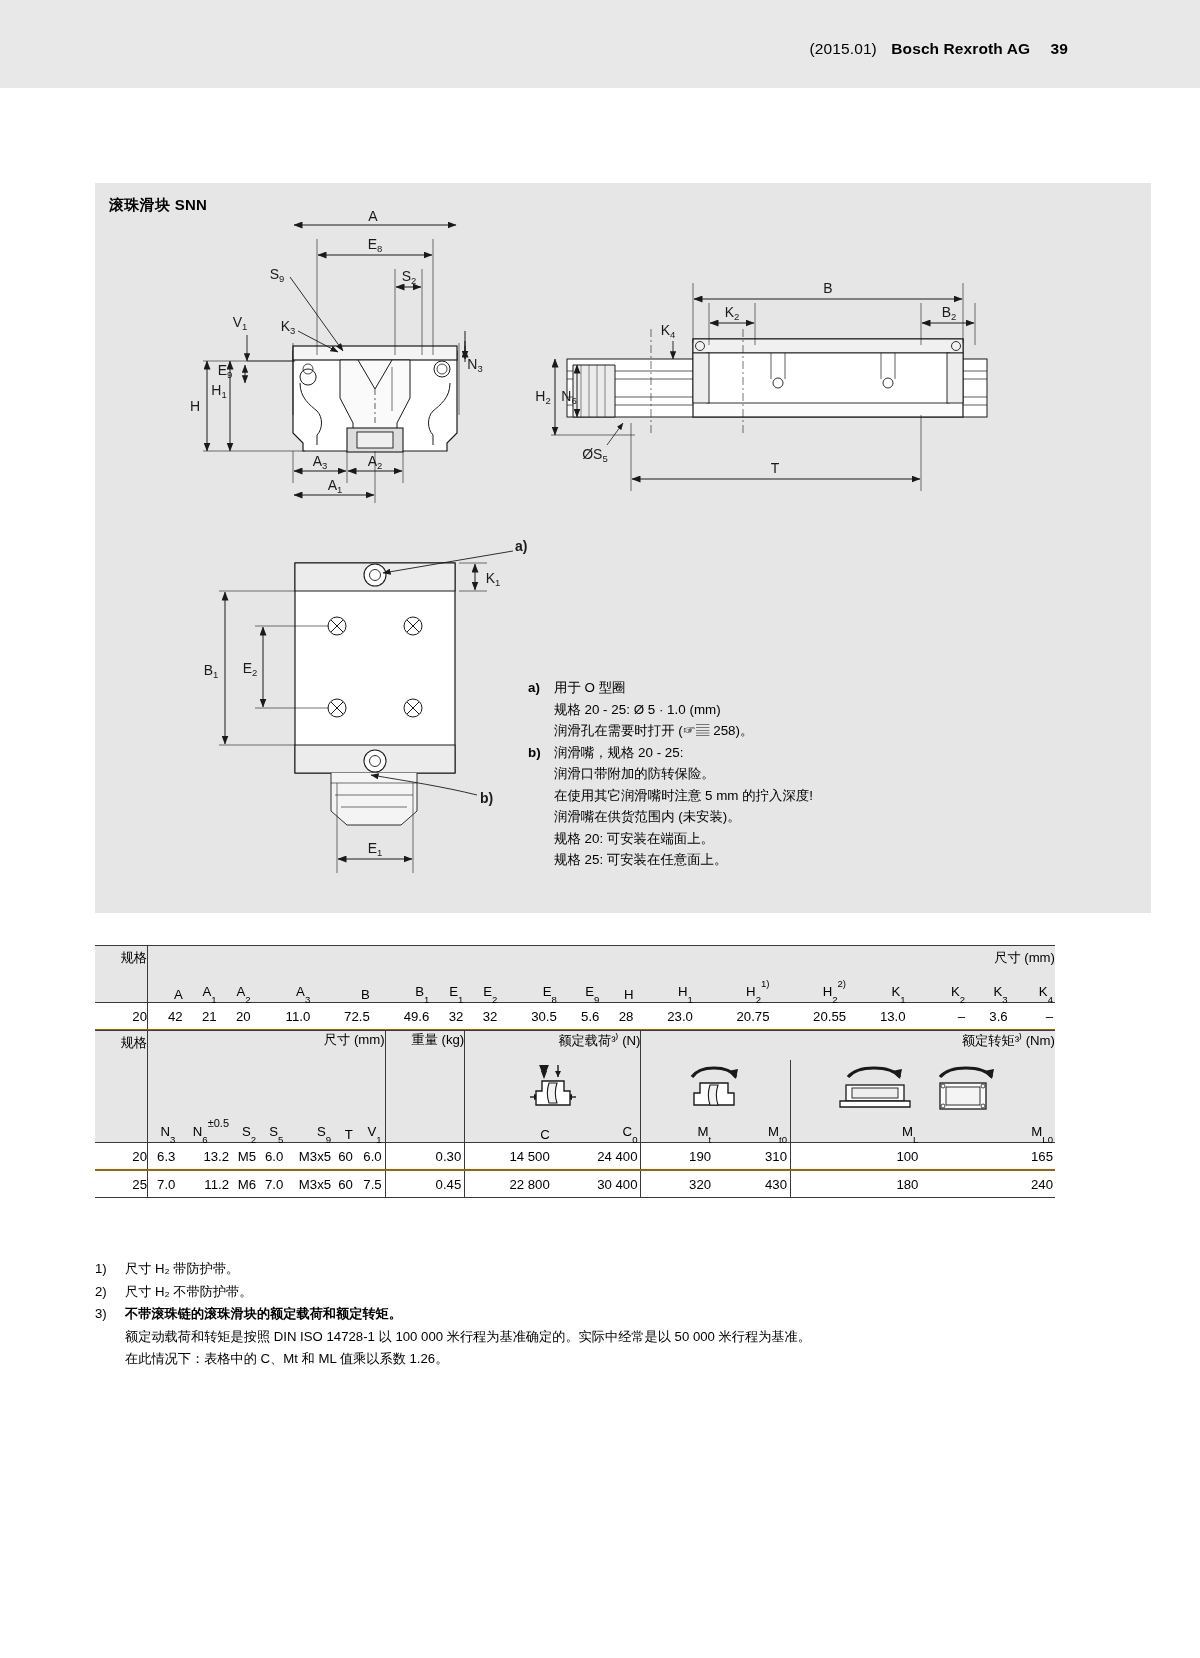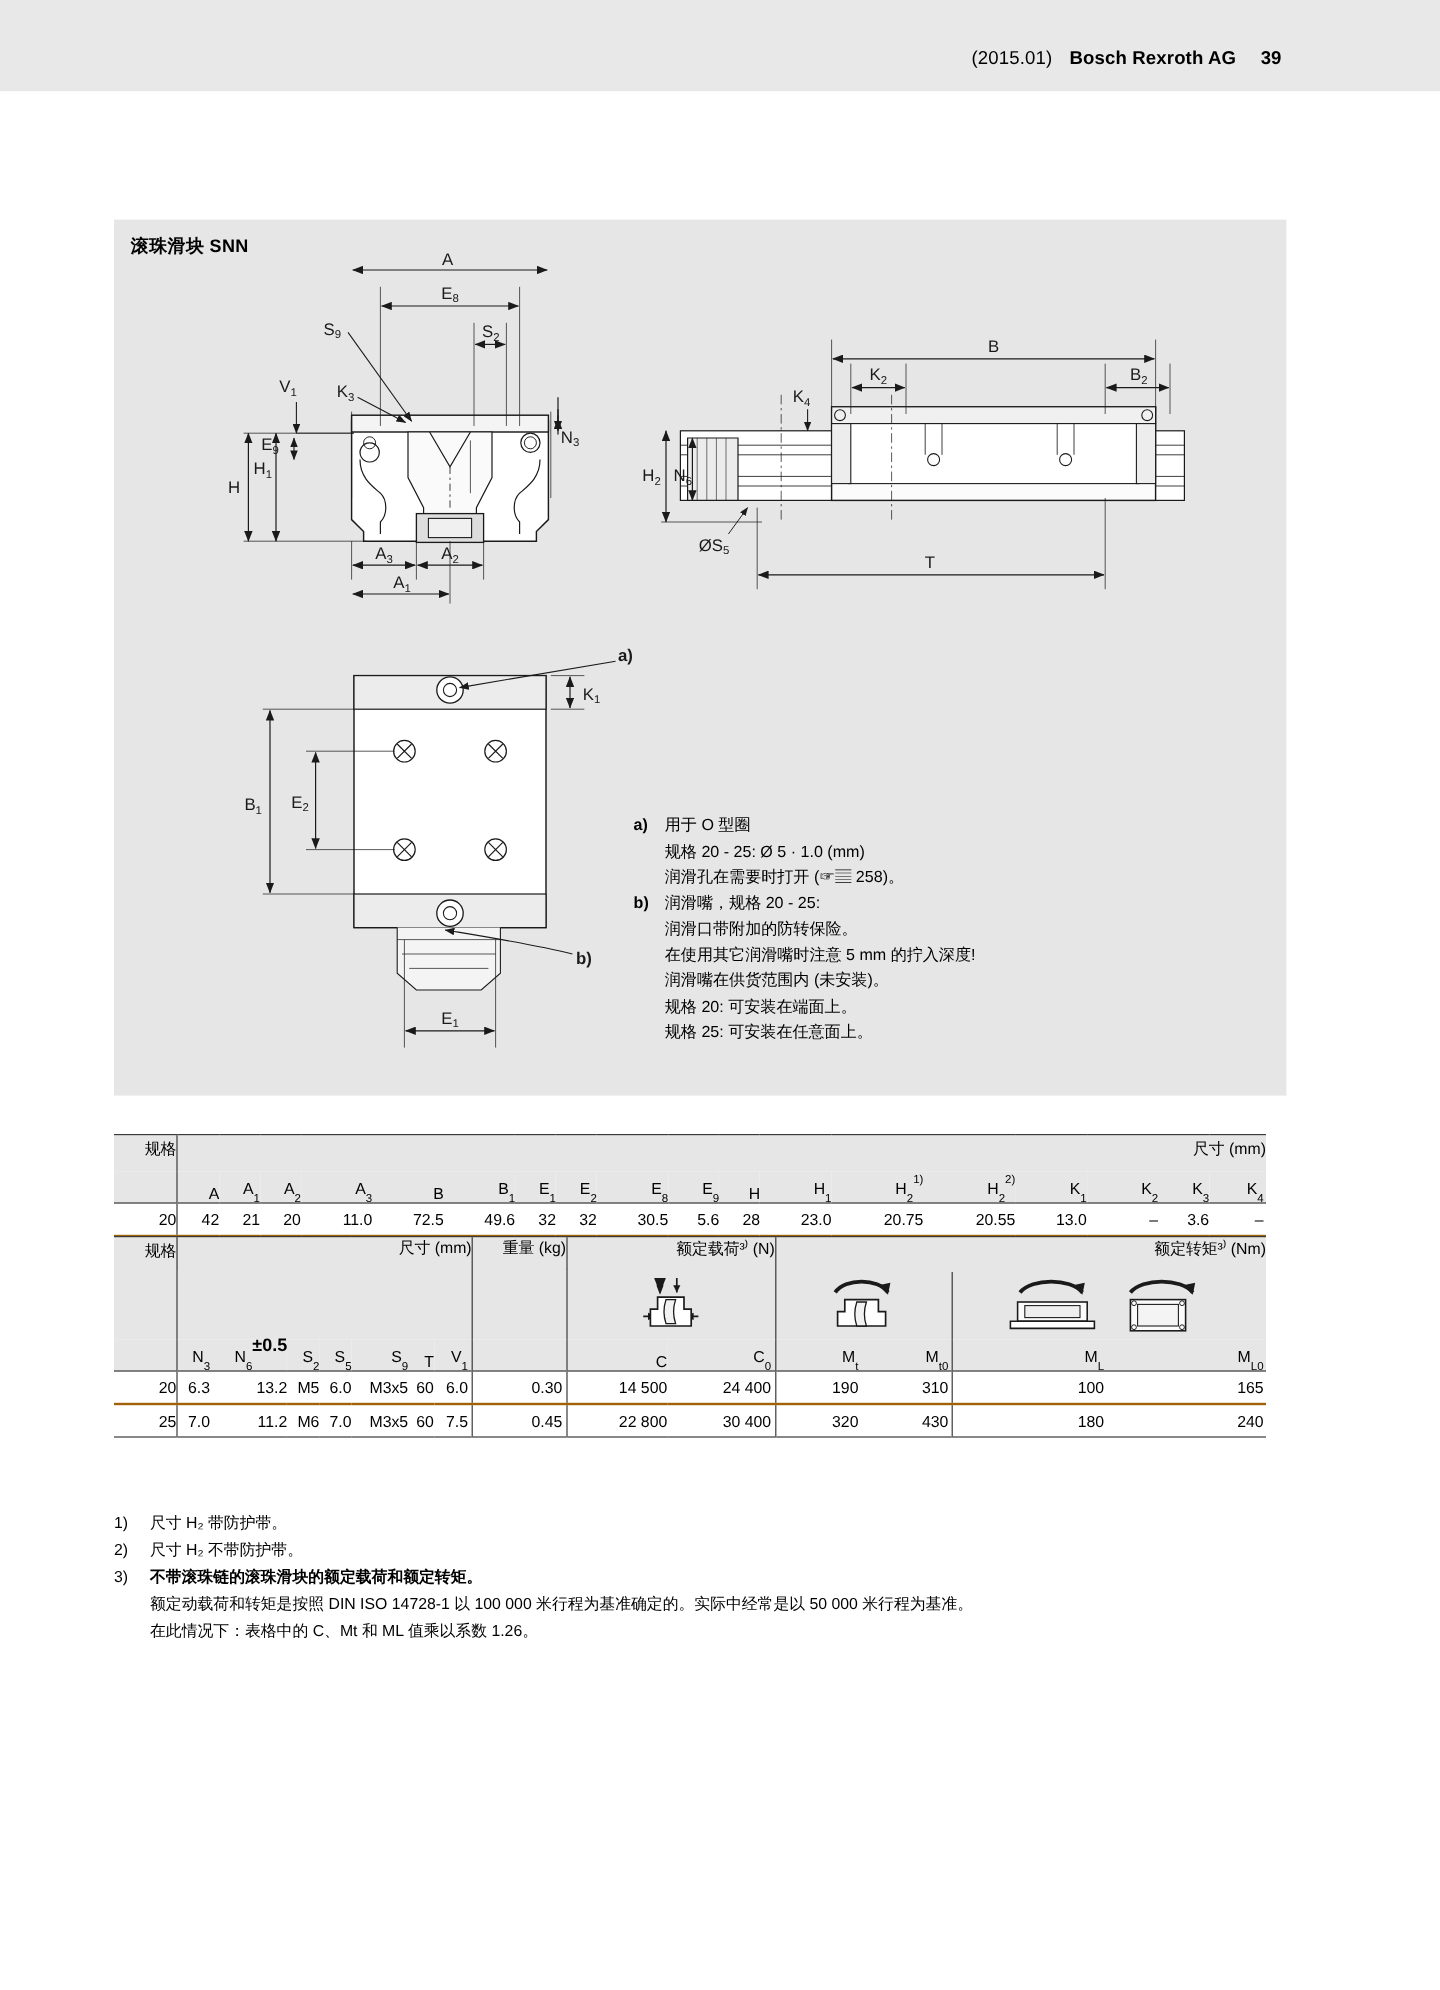--- a/index.html
+++ b/index.html
@@ -14,41 +14,41 @@
     font-family: "Liberation Sans", sans-serif;
     color: #000;
     -webkit-font-smoothing: antialiased;
   }
 
   
   .page-header {
     position: absolute;
     left: 0; top: 0;
     width: 1200px;
-    height: 76px;
+    height: 88px;
     background: #e8e8e8;
   }
   .header-text {
     position: absolute;
     right: 132px;
     top: 40px;
     font-size: 15.5px;
     letter-spacing: .1px;
     white-space: nowrap;
   }
   .header-text .hdr-date { font-weight: 400; }
   .header-text .hdr-company { font-weight: bold; margin-left: 10px; }
   .header-text .hdr-page { font-weight: bold; margin-left: 16px; }
 
   
   .figure-panel {
     position: absolute;
     left: 95px;
     top: 183px;
-    width: 977px;
+    width: 1056px;
     height: 730px;
     background: #e6e6e6;
   }
   .figure-title {
     position: absolute;
     left: 14px;
     top: 13px;
     font-size: 15px;
     font-weight: bold;
     letter-spacing: .3px;
@@ -504,21 +504,21 @@
           <circle cx="149" cy="25" r="2" stroke-width=".8"></circle>
           <circle cx="109" cy="45" r="2" stroke-width=".8"></circle>
           <circle cx="149" cy="45" r="2" stroke-width=".8"></circle>
         </g>
       </svg>
     </td>
   </tr>
   <tr class="band">
     <td class="sizecol"></td>
     <td class="colhead vline">N<sub>3</sub></td>
-    <td class="colhead">N<sub>6</sub><sup style="font-weight:bold;font-size:15px;">±0.5</sup></td>
+    <td class="colhead">N<sub>6</sub><sup style="font-weight:normal;font-size:11px;">±0.5</sup></td>
     <td class="colhead">S<sub>2</sub></td>
     <td class="colhead">S<sub>5</sub></td>
     <td class="colhead">S<sub>9</sub></td>
     <td class="colhead">T</td>
     <td class="colhead" style="padding-right:3px;">V<sub>1</sub></td>
     <td class="colhead vline" style="padding-right:3px;"></td>
     <td class="colhead vline">C</td>
     <td class="colhead" style="padding-right:3px;">C<sub>0</sub></td>
     <td class="colhead vline">M<sub>t</sub></td>
     <td class="colhead" style="padding-right:3px;">M<sub>t0</sub></td>

